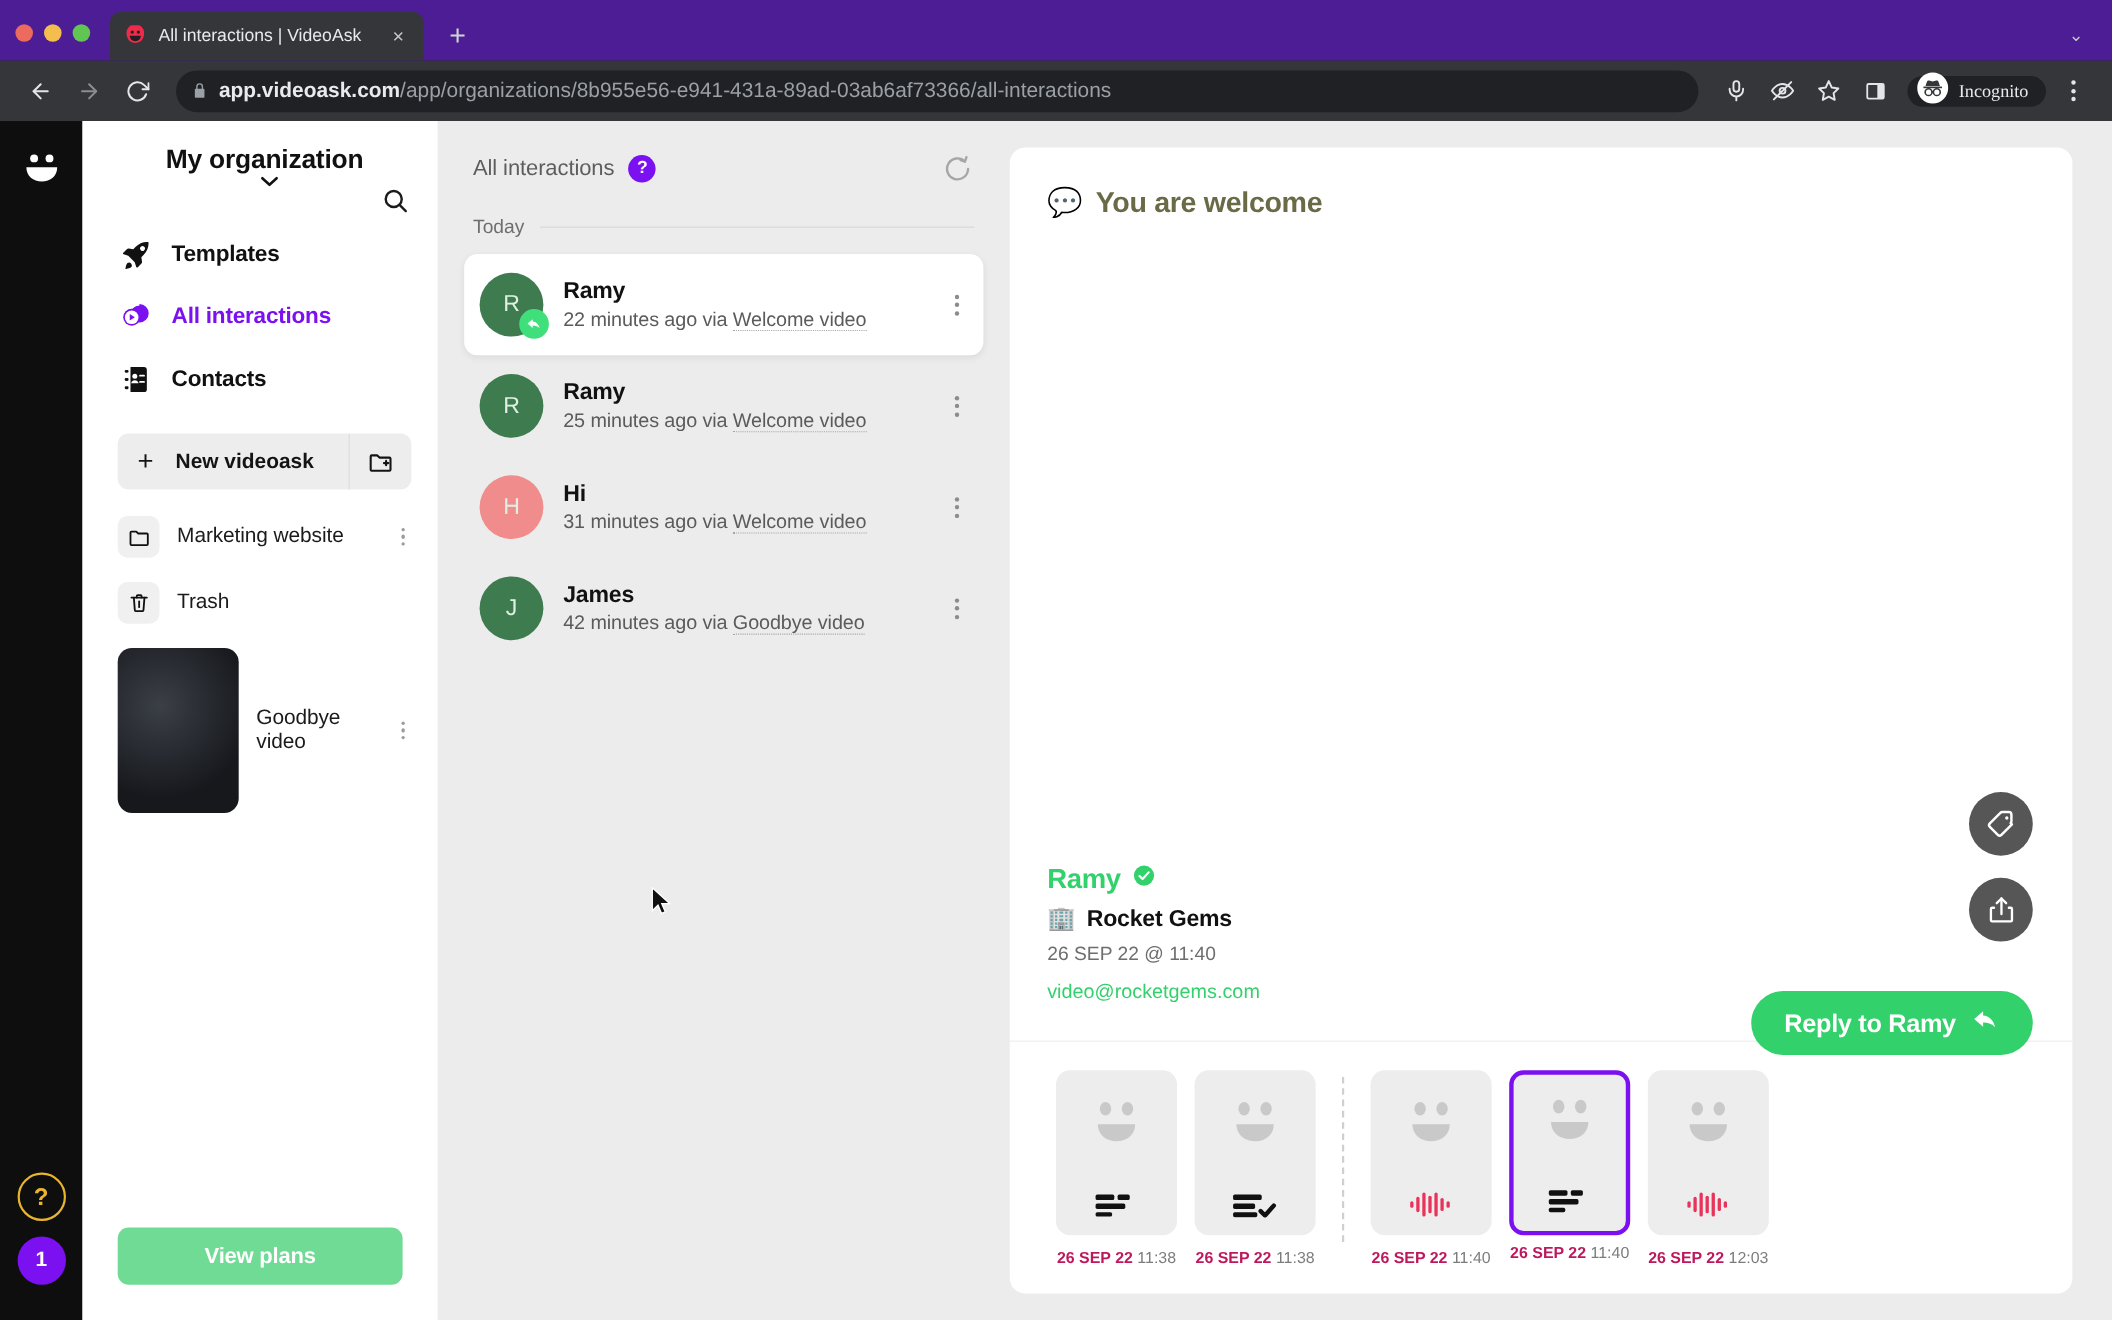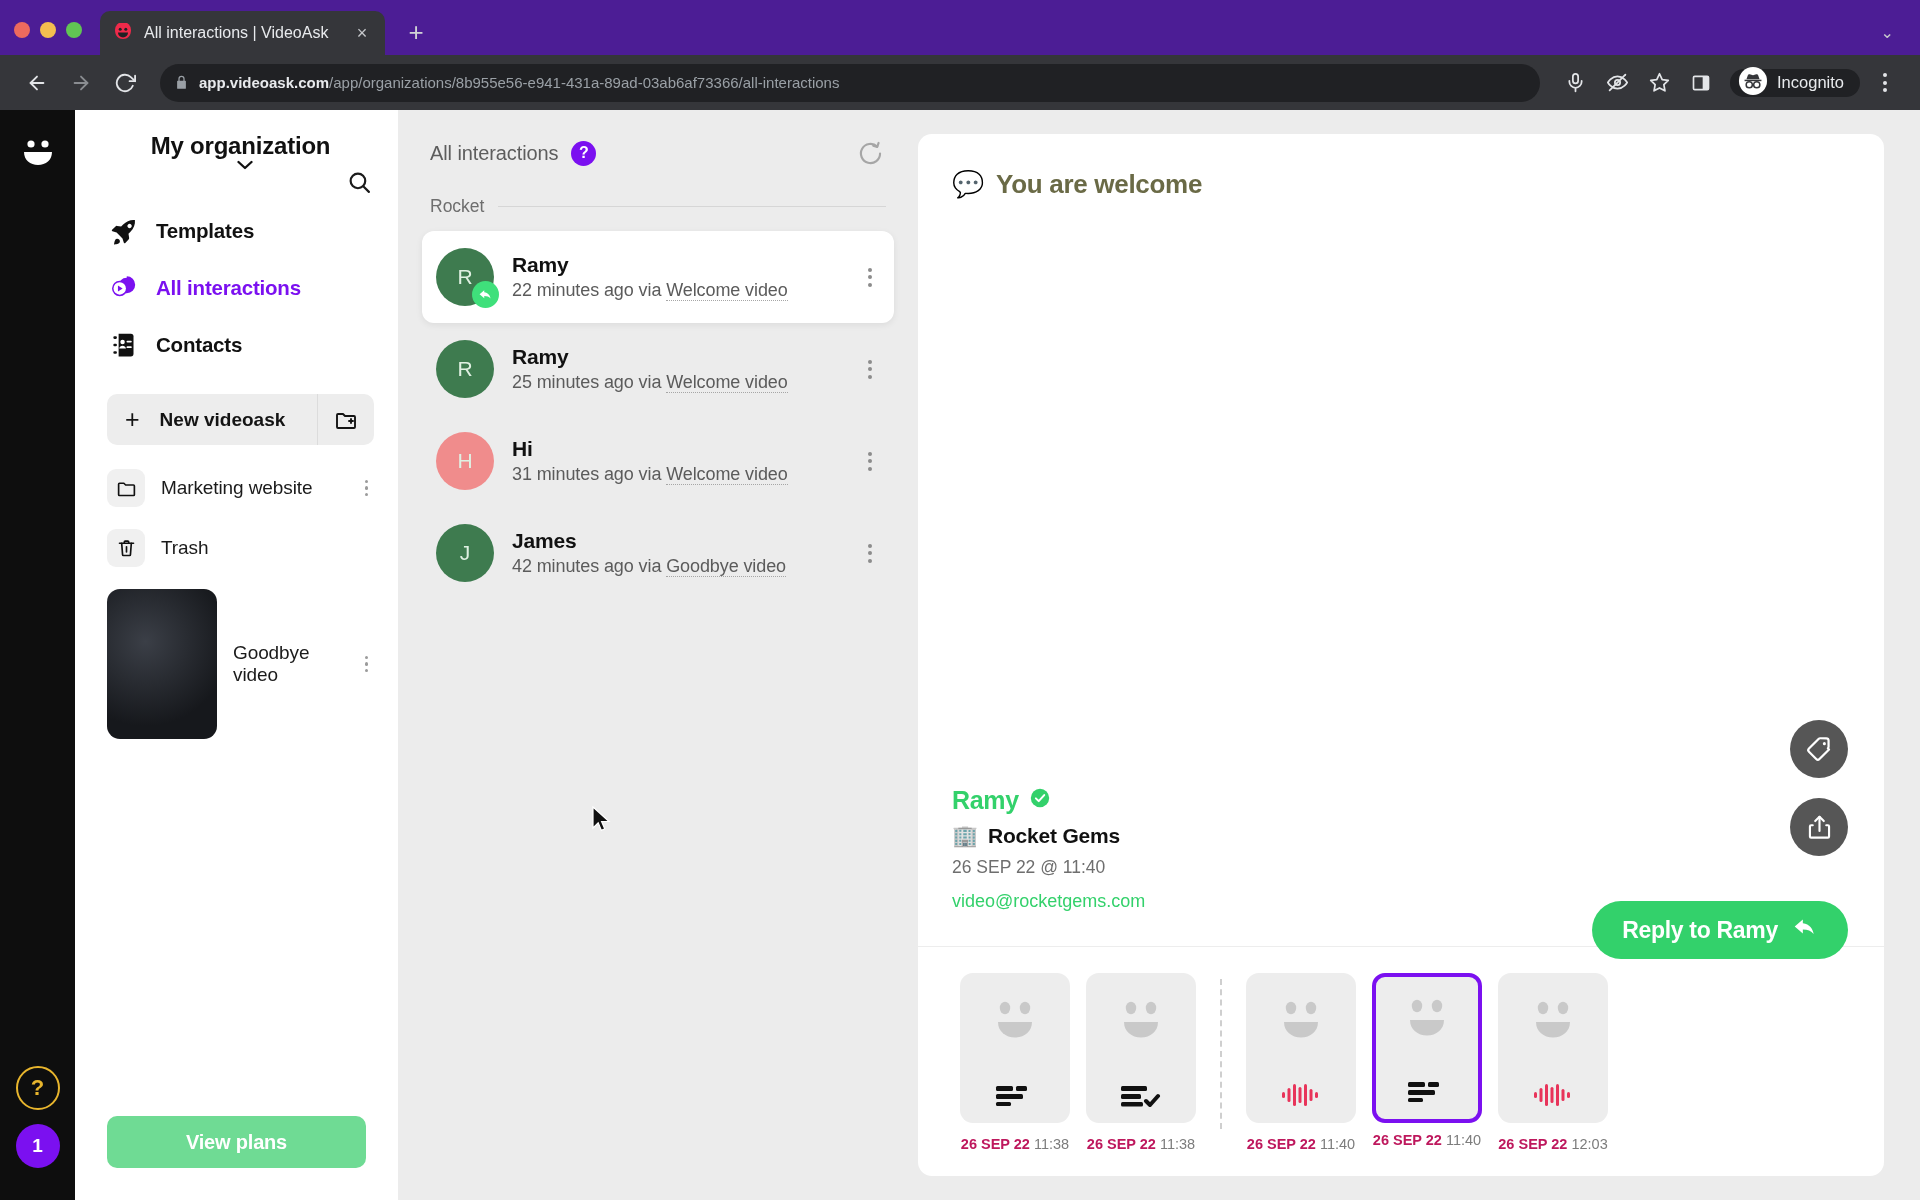--- a/index.html
+++ b/index.html
@@ -31,27 +31,27 @@
   .chev-right { position:absolute; right:26px; bottom:13px; color:#C6C8CB; font-size:16px; }
 
   .toolbar { height:55px; background:#35363A; display:flex; align-items:center; padding: 0 18px; gap:6px; }
   .nav-btn { width:38px; height:38px; display:flex; align-items:center; justify-content:center; color:#E3E5E8; flex:none; }
   .nav-btn.dim { color:#8A8D91; }
   .omnibox {
     flex:1; height:38px; background:#202124; border-radius:19px;
     display:flex; align-items:center; padding: 0 14px; gap:10px; margin: 0 10px; min-width:0;
   }
   .lock { flex:none; display:flex; align-items:center; }
-  .url { font-size:15px; white-space:nowrap; overflow:hidden; color:#9AA0A6; }
+  .url { font-size:19px; white-space:nowrap; overflow:hidden; color:#9AA0A6; }
   .url .host { color:#E8EAED; font-weight:600; }
   .tb-icons { display:flex; align-items:center; gap:4px; flex:none; }
   .tb-icon { width:38px; height:38px; display:flex; align-items:center; justify-content:center; color:#E3E5E8; }
   .incognito {
     display:flex; align-items:center; gap:9px; height:28px; padding:0 16px 0 8px;
-    border-radius:19px; background:#202124; margin-left:6px;
+    border-radius:19px; background:#202124; margin-left:6px;font-family:Liberation Serif, serif;
   }
   .incognito-label { color:#E8EAED; font-size:16.5px; }
   .kebab-v { width:34px; height:38px; display:flex; flex-direction:column; align-items:center; justify-content:center; gap:3.5px; margin-left:4px; }
   .kebab-v i { width:4px; height:4px; background:#E3E5E8; border-radius:50%; display:block; }
 
   
   .app { flex:1; display:flex; background:#ECECEC; min-height:0; }
 
   
   .rail { width:75px; background:#0E0E0E; flex:none; display:flex; flex-direction:column; align-items:center; padding-top:20px; }
@@ -400,21 +400,21 @@
         <span class="qmark">?</span>
         <span class="refresh">
           <svg width="27" height="27" viewBox="0 0 24 24" fill="none" stroke="currentColor" stroke-width="1.9" stroke-linecap="round" stroke-linejoin="round">
               <path d="M20.5 12a8.5 8.5 0 11-2.6-6.1"></path>
               <polyline points="19.2 2.6 18 6.2 14.4 5"></polyline>
             </svg>
         </span>
       </div>
 
       <div class="daygroup">
-        <span class="daylabel">Rocket</span>
+        <span class="daylabel">Today</span>
         <span class="dayline"></span>
       </div>
 
       <div class="item selected">
         <span class="avatar green">
           <span>R</span>
           <span class="reply-badge">
             <svg width="15" height="15" viewBox="0 0 24 24" fill="#fff">
                 <path d="M10 5L2.5 11.5 10 18v-3.6c4.6 0 7.6 1.2 10 4-.9-4.6-3.6-9.2-10-9.9V5z"></path>
               </svg>

